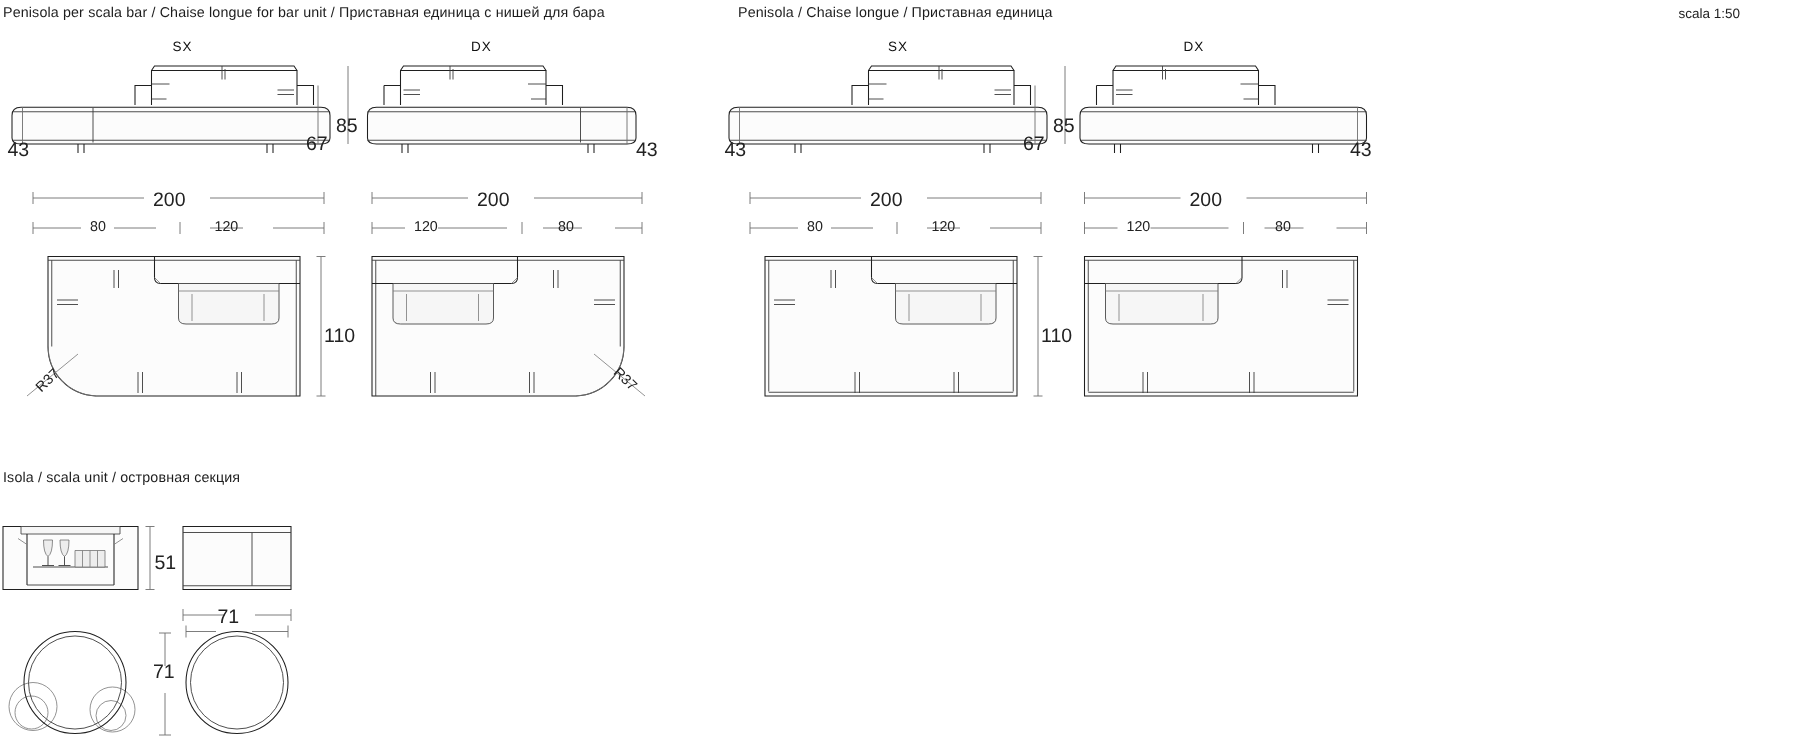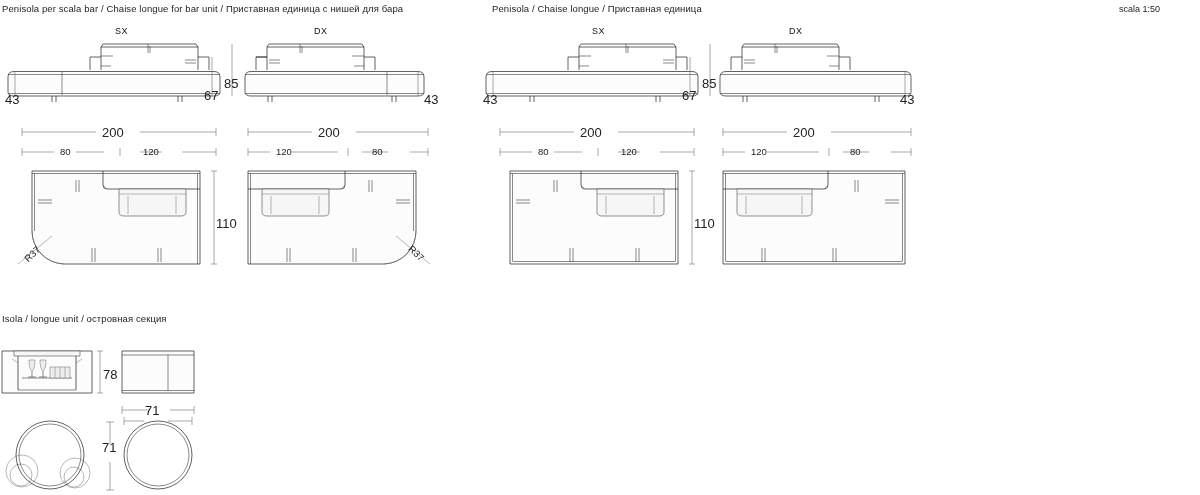--- a/index.html
+++ b/index.html
@@ -304,21 +304,21 @@
   <path class="lnf" d="M22,34 L97,34"></path>
   <path class="lnf" d="M31,36 L31,54 M87,36 L87,54"></path>
   <path class="ln2" d="M140,20 L140,32 M143,20 L143,32"></path>
   <path class="ln2" d="M170,40 L184,40 M170,43 L184,43"></path>
   <path class="ln2" d="M47,88 L47,102 M50,88 L50,102"></path>
   <path class="ln2" d="M118,88 L118,102 M121,88 L121,102"></path>
 </svg>
 </div>
 
 <div class="abs ttl" style="left:2px;top:313px;">
-  <span>Isola</span><span> / </span><span class="it">longue unit</span><span> / </span><span>островная секция</span>
+  <span>Isola</span><span> / </span><span class="it">scala unit</span><span> / </span><span>островная секция</span>
 </div>
 
 <div class="abs" style="left:0px;top:345px;">
 <svg width="105" height="55" viewBox="0 0 105 55">
 
   <path class="fillbody" d="M2,6 L92,6 L92,48 L2,48 Z"></path>
 
   <path class="fillsoft" d="M14,6 L80,6 L80,11 L14,11 Z"></path>
 
   <path class="ln" d="M18,11 L18,45 M76,11 L76,45"></path>
@@ -333,21 +333,21 @@
   <path class="ln2" d="M43,26 L43,32 M39,32 L47,32"></path>
 
   <path class="fillglass" d="M50,22 L70,22 L70,33 L50,33 Z"></path>
   <path class="lnf" d="M55,22 L55,33 M60,22 L60,33 M65,22 L65,33"></path>
 
   <path class="dimln" d="M100,6 L100,48"></path>
   <path class="dimln" d="M97,6 L103,6 M97,48 L103,48"></path>
 </svg>
 </div>
 
-<div class="abs dim" style="left:103px;top:367px;">78</div>
+<div class="abs dim" style="left:103px;top:367px;">51</div>
 
 <div class="abs" style="left:118px;top:345px;">
 <svg width="85" height="55" viewBox="0 0 85 55">
   <path class="fillbody" d="M4,6 L76,6 L76,48 L4,48 Z"></path>
   <path class="ln2" d="M4,10 L76,10"></path>
   <path class="ln2" d="M4,45.5 L76,45.5"></path>
   <path class="ln2" d="M50,10 L50,45.5"></path>
 </svg>
 </div>
 

